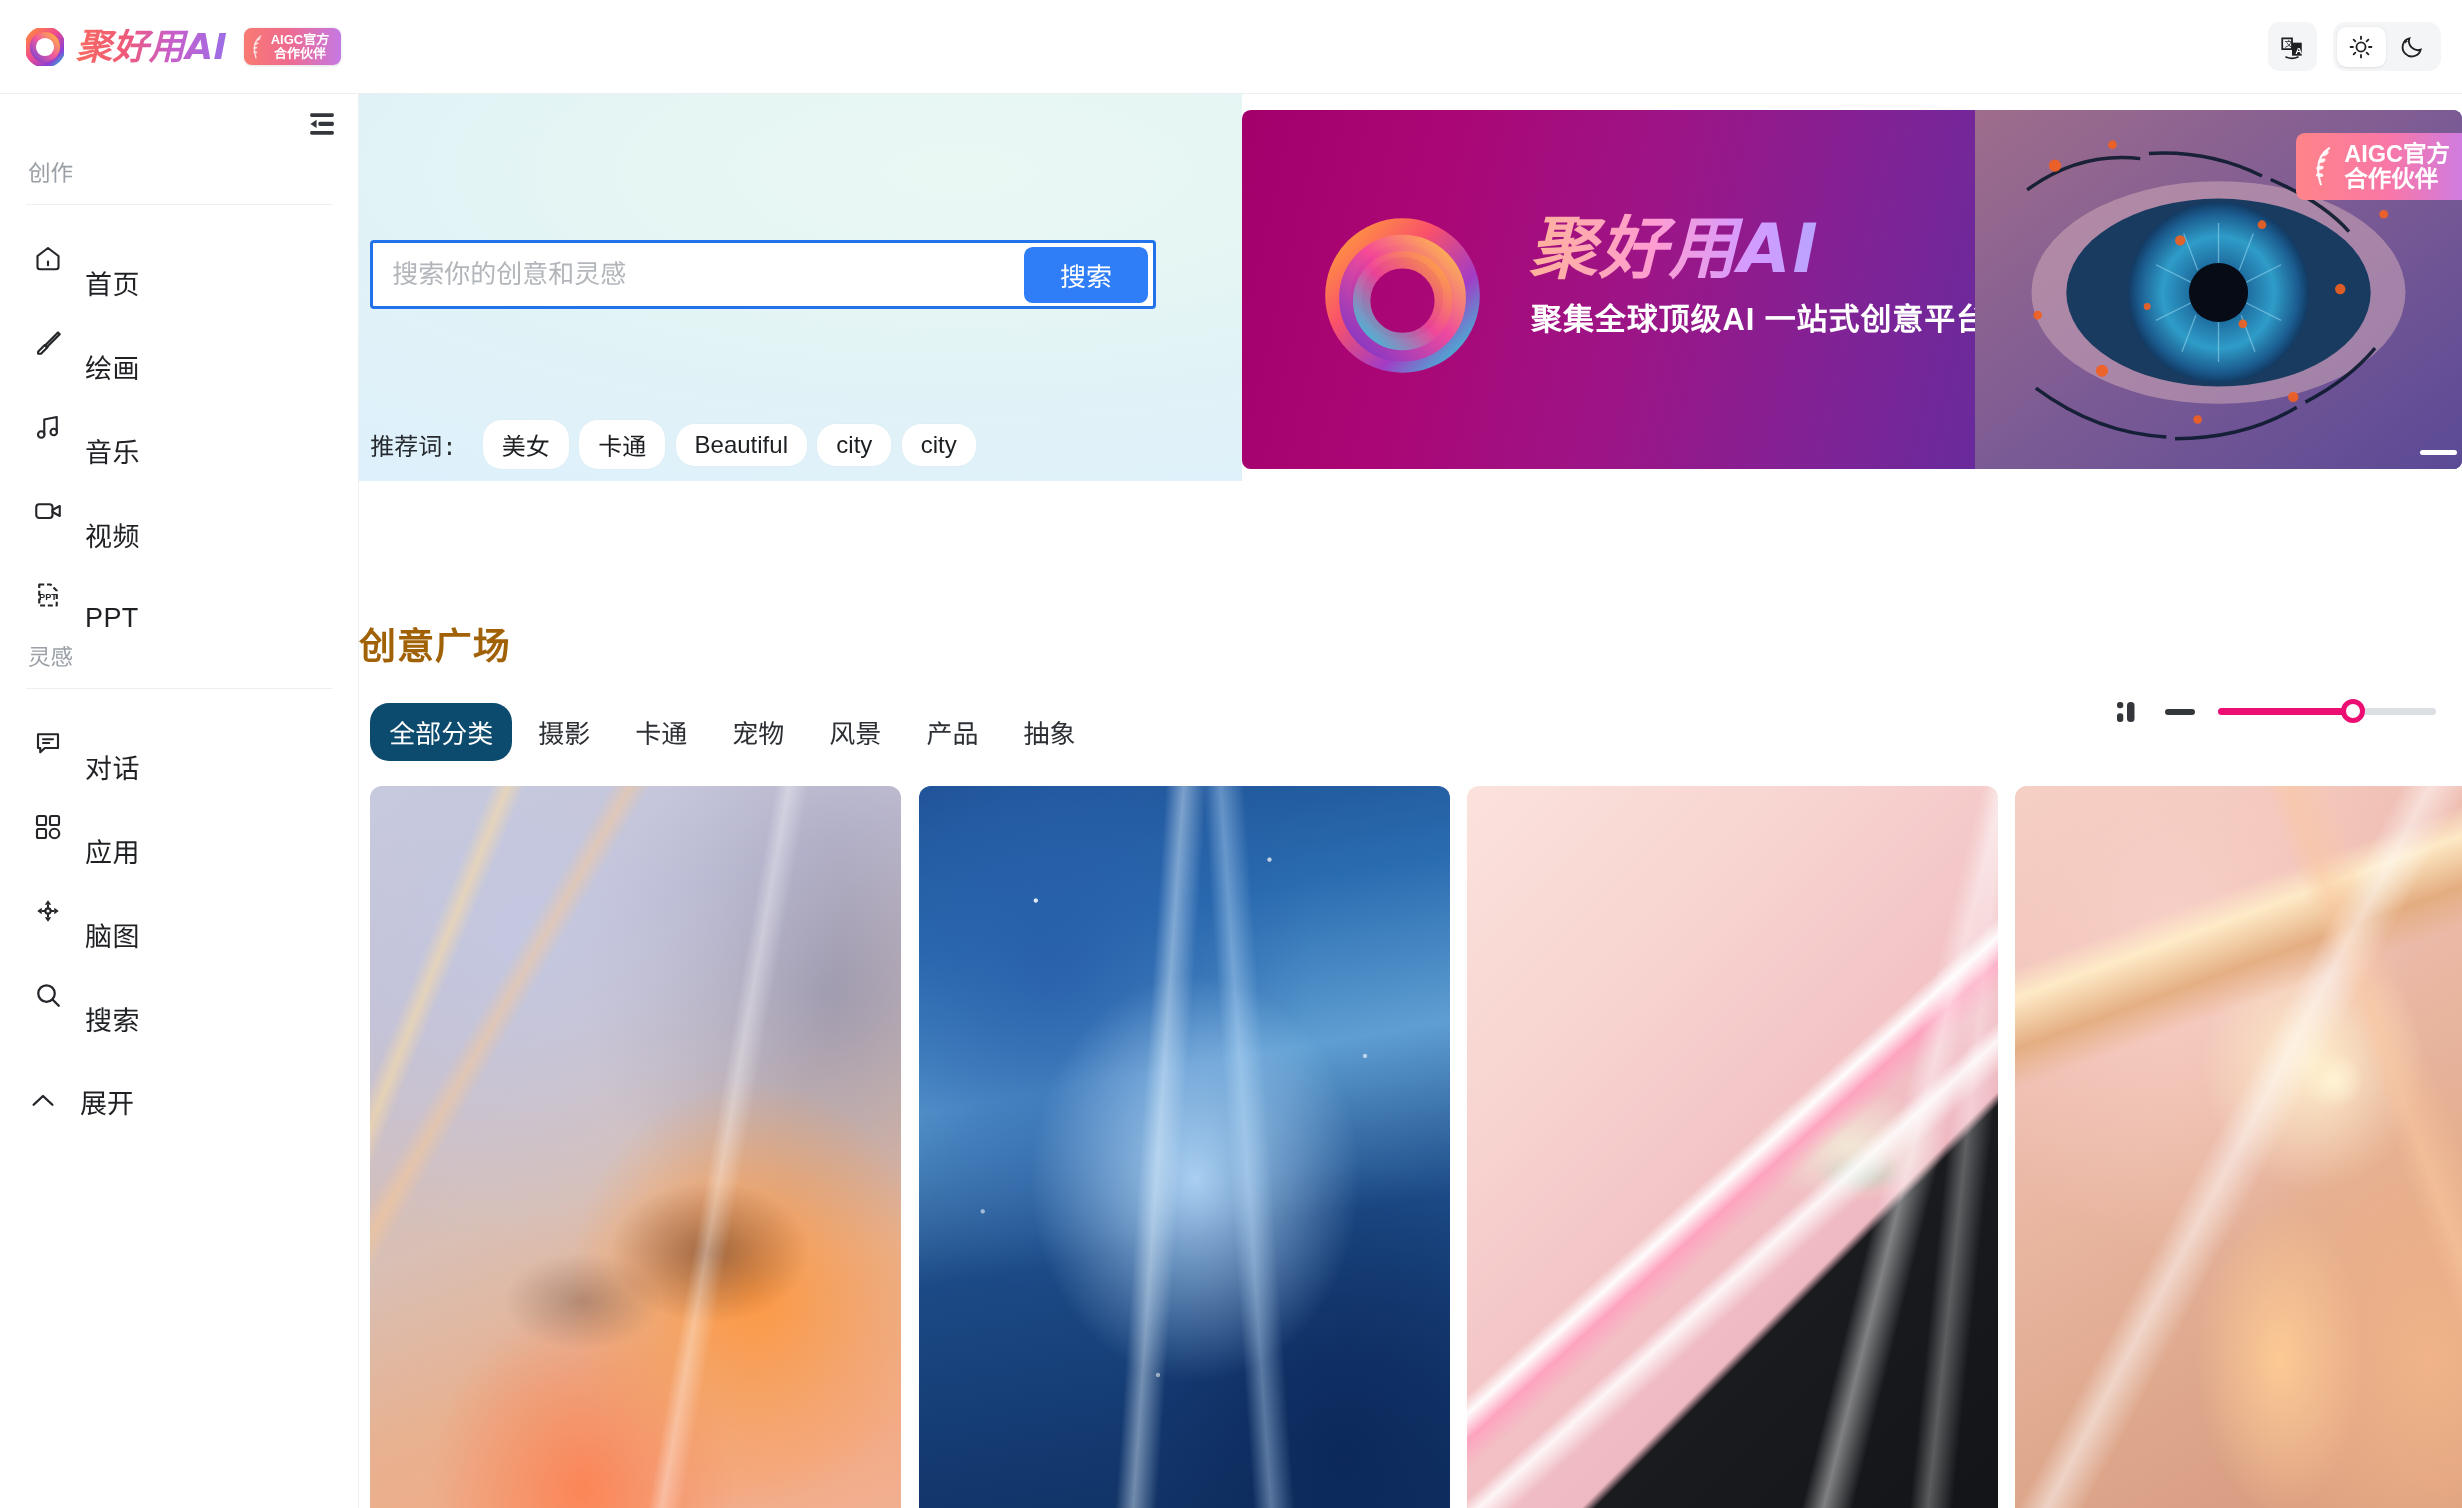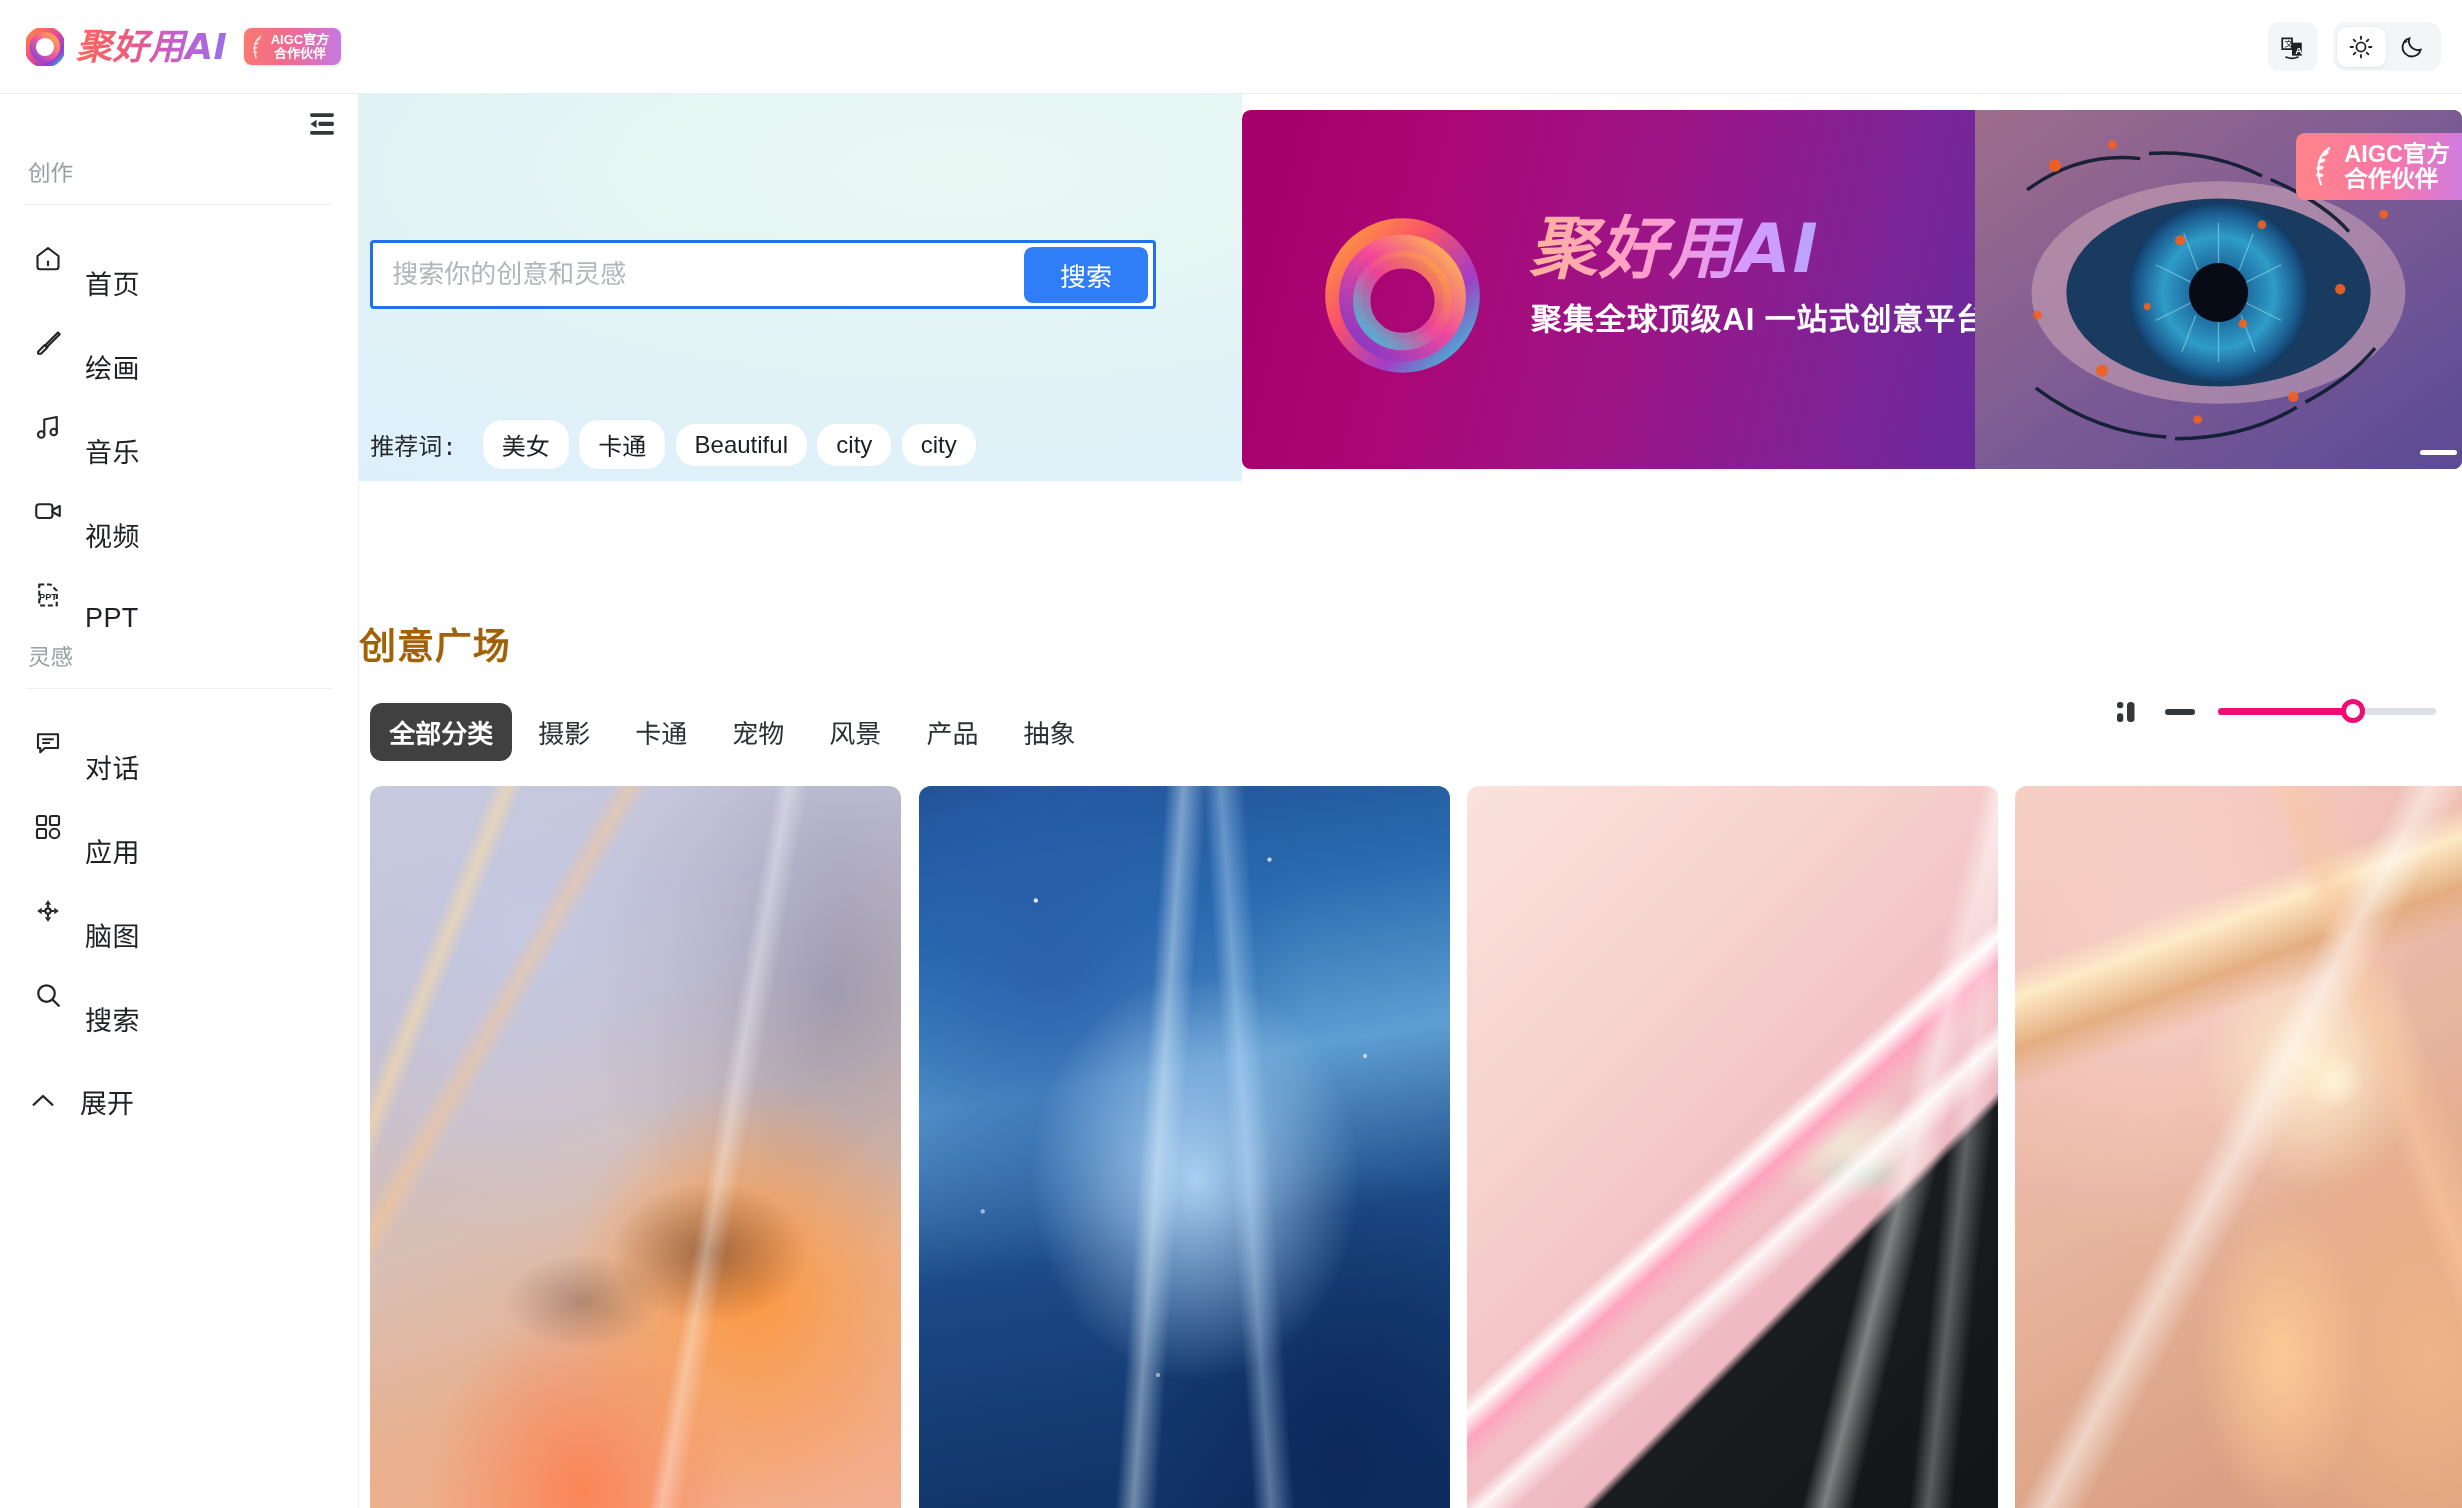--- a/index.html
+++ b/index.html
@@ -209,21 +209,21 @@
     font-size: 37px; font-weight: 700; color: #a16207; letter-spacing: 0.9px;
   }
   .cat-row {
     position: absolute; left: 11.3px; top: 609px;
     display: flex; align-items: center; gap: 7px;
   }
   .cat-chip {
     font-size: 26px; color: #2c3034; padding: 10.4px 19px;
     border-radius: 12px; cursor: pointer; white-space: nowrap;
   }
-  .cat-chip.active { background: #404040; color: #fff; font-weight: 700; }
+  .cat-chip.active { background: #0c4a6e; color: #fff; font-weight: 400; border-radius: 19px; }
 
   .view-ctrl {
     position: absolute; right: 26px; top: 602px;
     display: flex; align-items: center; gap: 22.6px;
   }
   .grid-icon-btn { width: 31px; height: 31px; cursor: pointer; background:none; border:none; display:flex; align-items:center; justify-content:center;}
   .minus-btn {
     width: 30px; height: 6px; border-radius: 3.5px; background: #33373b;
     cursor: pointer; border: none;
   }

